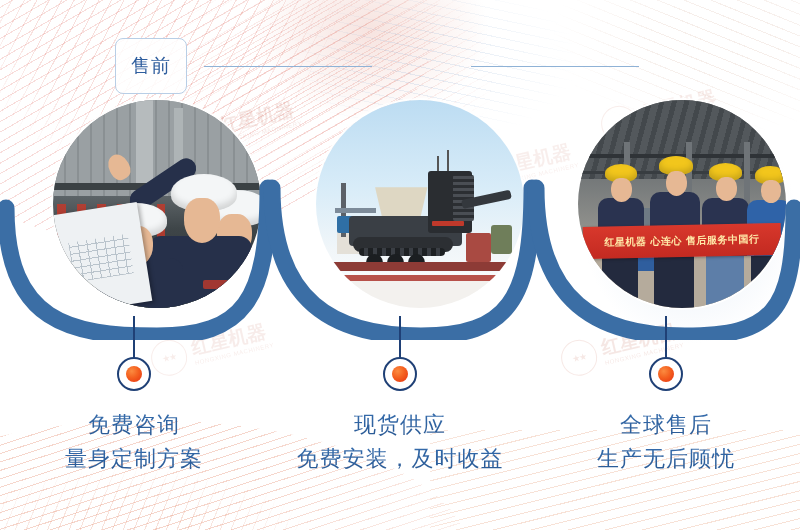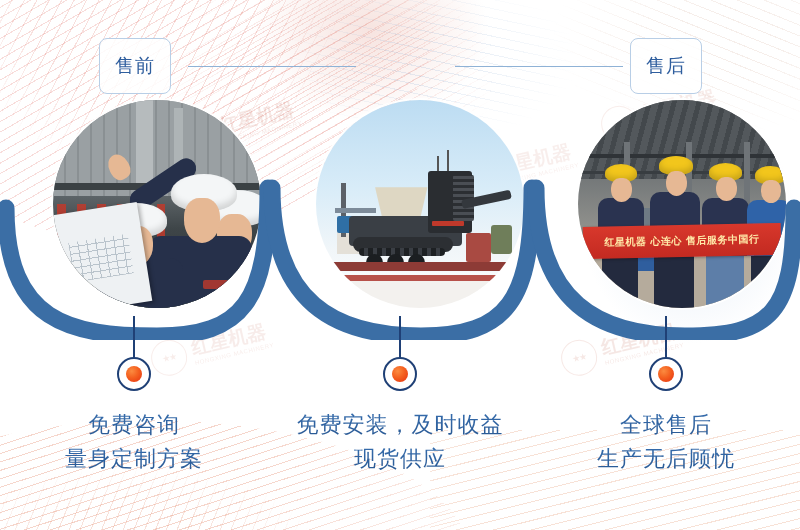--- a/index.html
+++ b/index.html
@@ -94,21 +94,21 @@
   }
   .wm .wm-cn{font-size:19px;font-weight:bold;color:#b9503a;line-height:1;}
   .wm .wm-en{font-size:6px;color:#b9503a;letter-spacing:.6px;display:block;margin-top:2px;}
   .wm-a{left:178px;top:108px;transform:rotate(-13deg);}
   .wm-b{left:560px;top:330px;transform:rotate(-13deg);}
   .wm-c{left:150px;top:330px;transform:rotate(-13deg);opacity:.10;}
   .wm-d{left:600px;top:96px;transform:rotate(-13deg);opacity:.10;}
   .wm-e{left:455px;top:150px;transform:rotate(-13deg);opacity:.09;}
 
   
-  .steps{position:absolute;left:0;top:38px;width:784px;height:58px;}
+  .steps{position:absolute;left:16px;top:38px;width:784px;height:58px;}
   .step-chip{
     position:absolute;top:0;width:72px;height:56px;box-sizing:border-box;
     border:1px solid #b8cee6;border-radius:8px;background:rgba(255,255,255,.86);
     display:flex;align-items:center;justify-content:center;
     font-size:19px;color:#2f5e9e;letter-spacing:1px;
     font-family:"DejaVu Sans","Liberation Sans",sans-serif;
   }
   .chip-1{left:99px;}
   .chip-2{left:366px;}
   .chip-3{left:630px;}
@@ -286,21 +286,20 @@
   <div class="wm wm-e">
     <span class="wm-seal"></span>
     <span><span class="wm-cn">红星机器</span>
     <span class="wm-en">HONGXING MACHINERY</span></span>
   </div>
 
   <div class="steps">
     <div class="step-chip chip-1">售前</div>
     <div class="step-line line-1"></div>
     <div class="step-line line-2"></div>
-    <div class="step-chip chip-3">售后</div>
   </div>
 
   <div class="circle c1">
     <div class="ph">
       <div class="p1-bg"></div>
         <div class="p1-wall"></div>
         <div class="p1-col"></div>
         <div class="p1-col2"></div>
       <div class="p1-beam"></div>
         <div class="p1-red"></div>
@@ -412,21 +411,21 @@
   <div class="dotwrap d3">
     <div class="dot-ring"></div>
     <div class="dot-core"></div>
   </div>
 
   <div class="caption cap1">
     <div>免费咨询</div>
     <div>量身定制方案</div>
   </div>
   <div class="caption cap2">
+    <div>现货供应</div>
     <div>免费安装，及时收益</div>
-    <div>现货供应</div>
   </div>
   <div class="caption cap3">
     <div>全球售后</div>
     <div>生产无后顾忧</div>
   </div>
 
 </div>
 
 </body></html>

